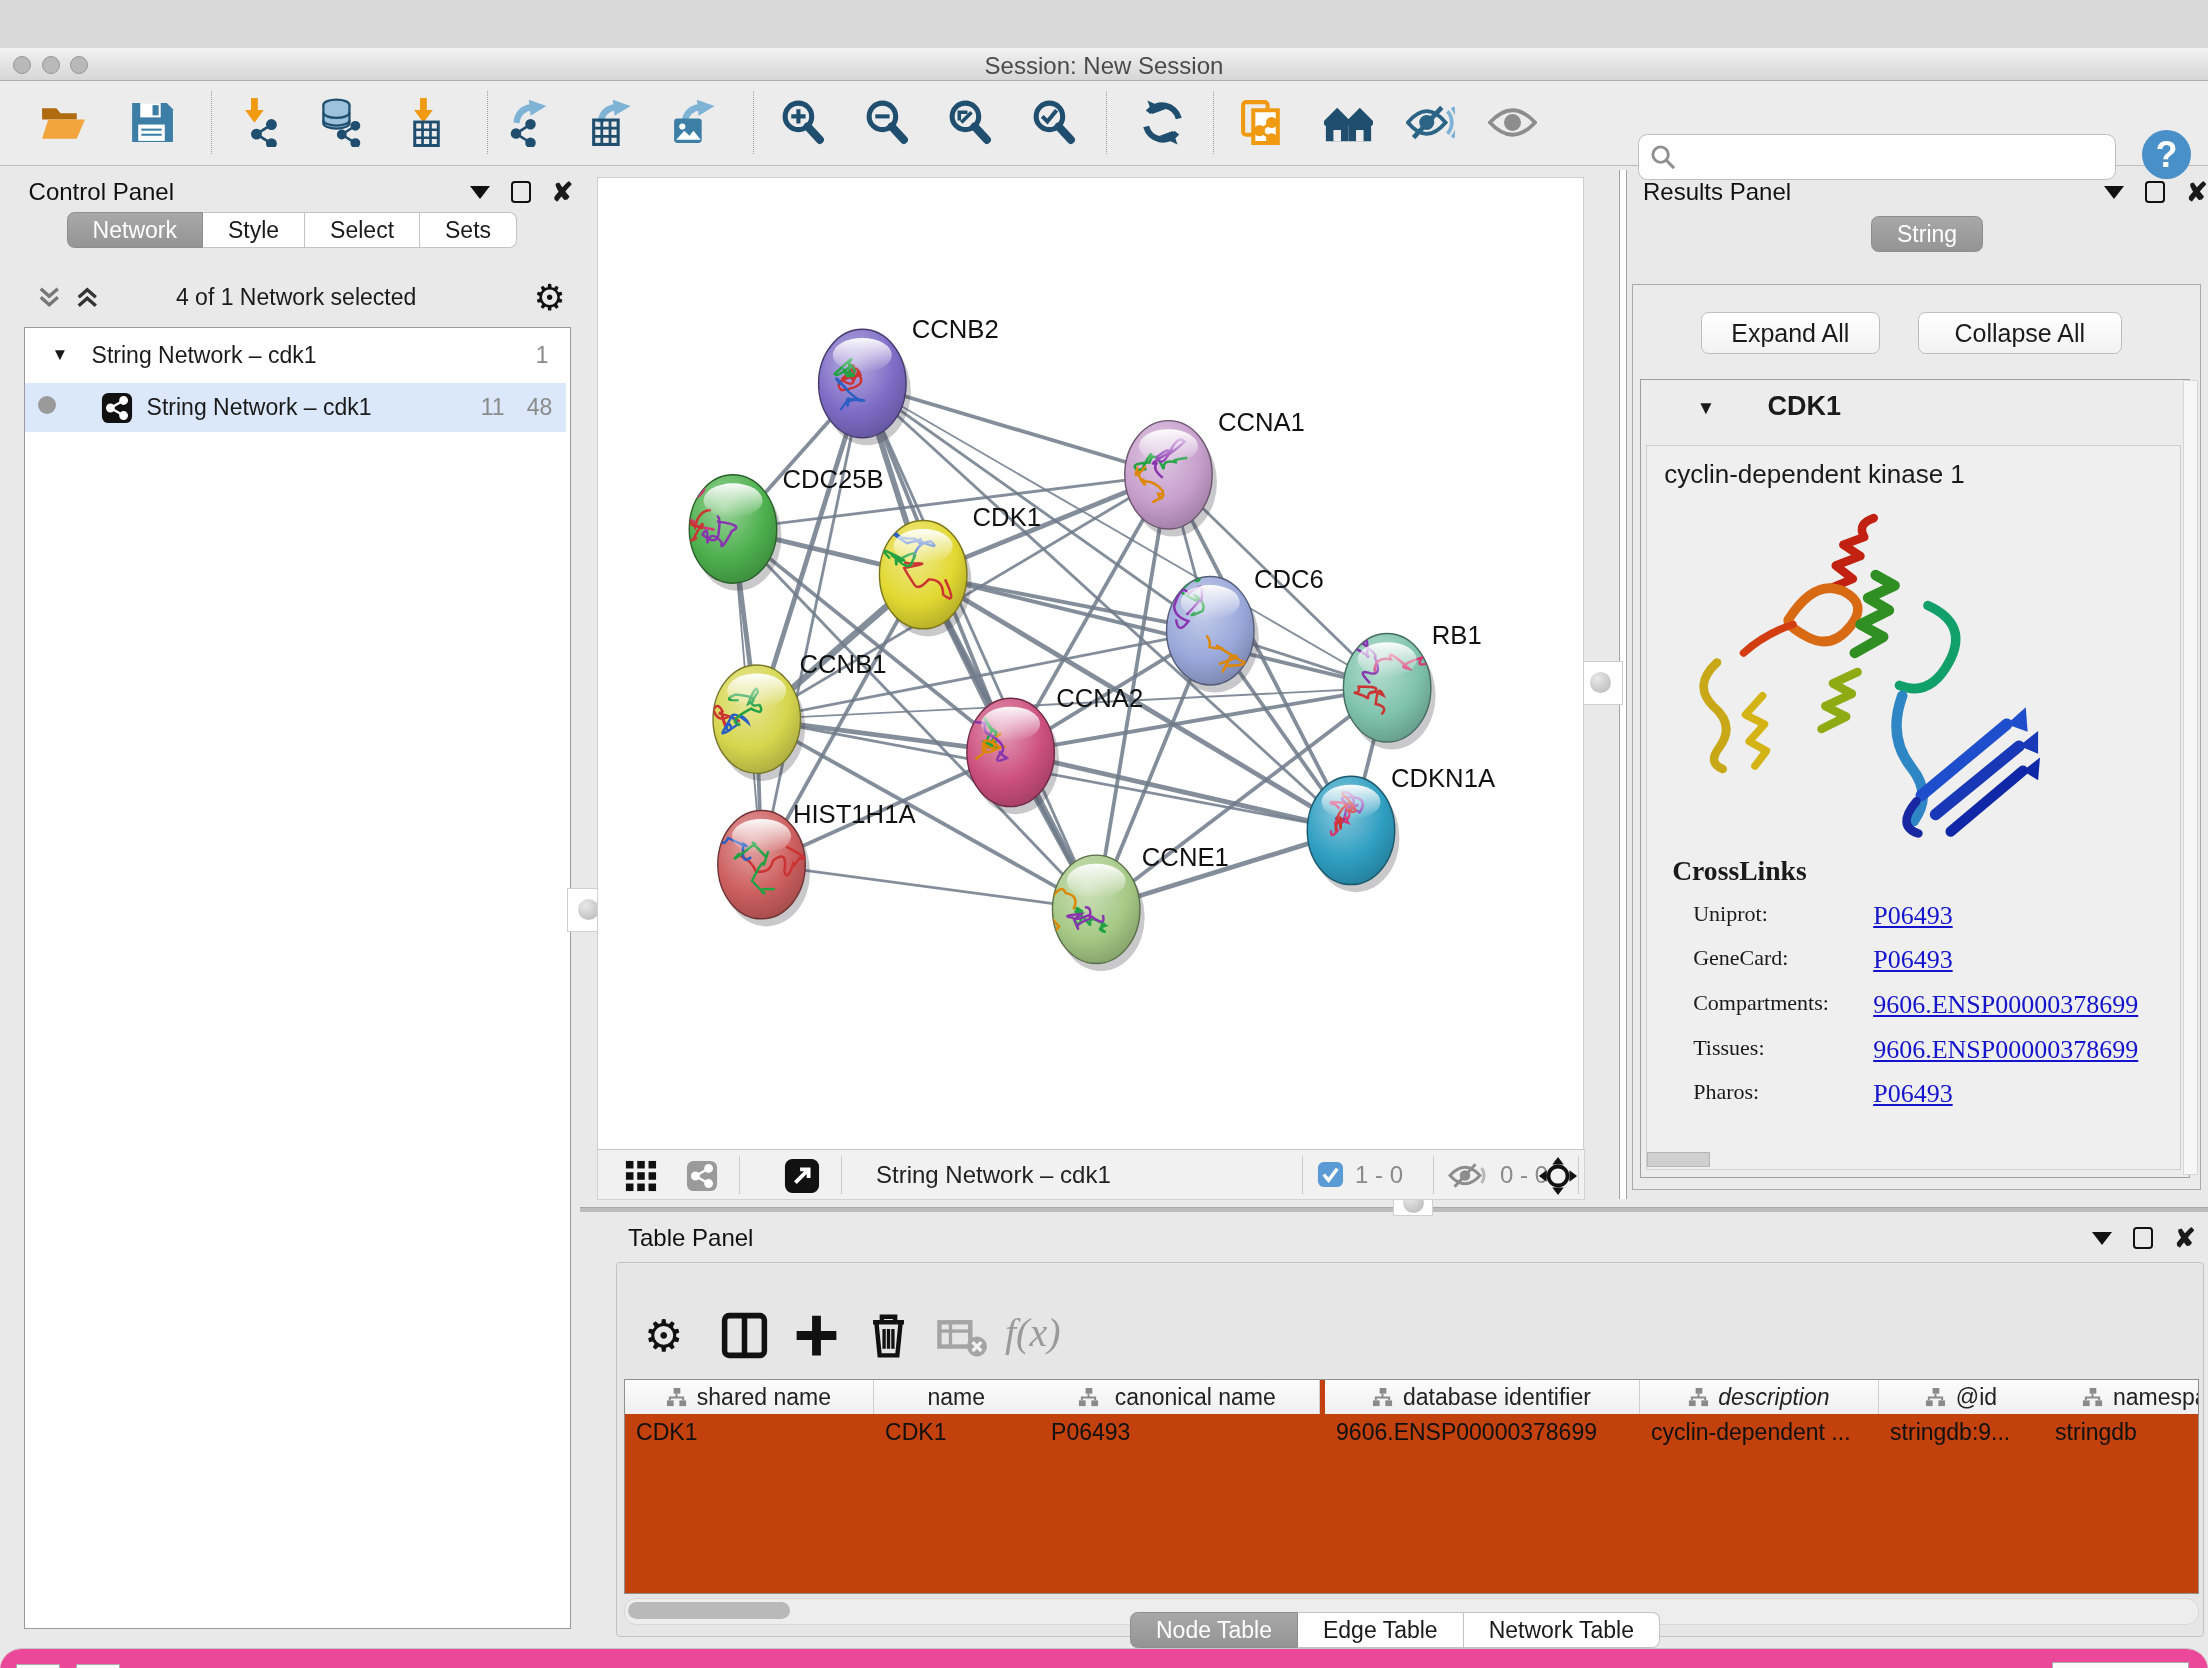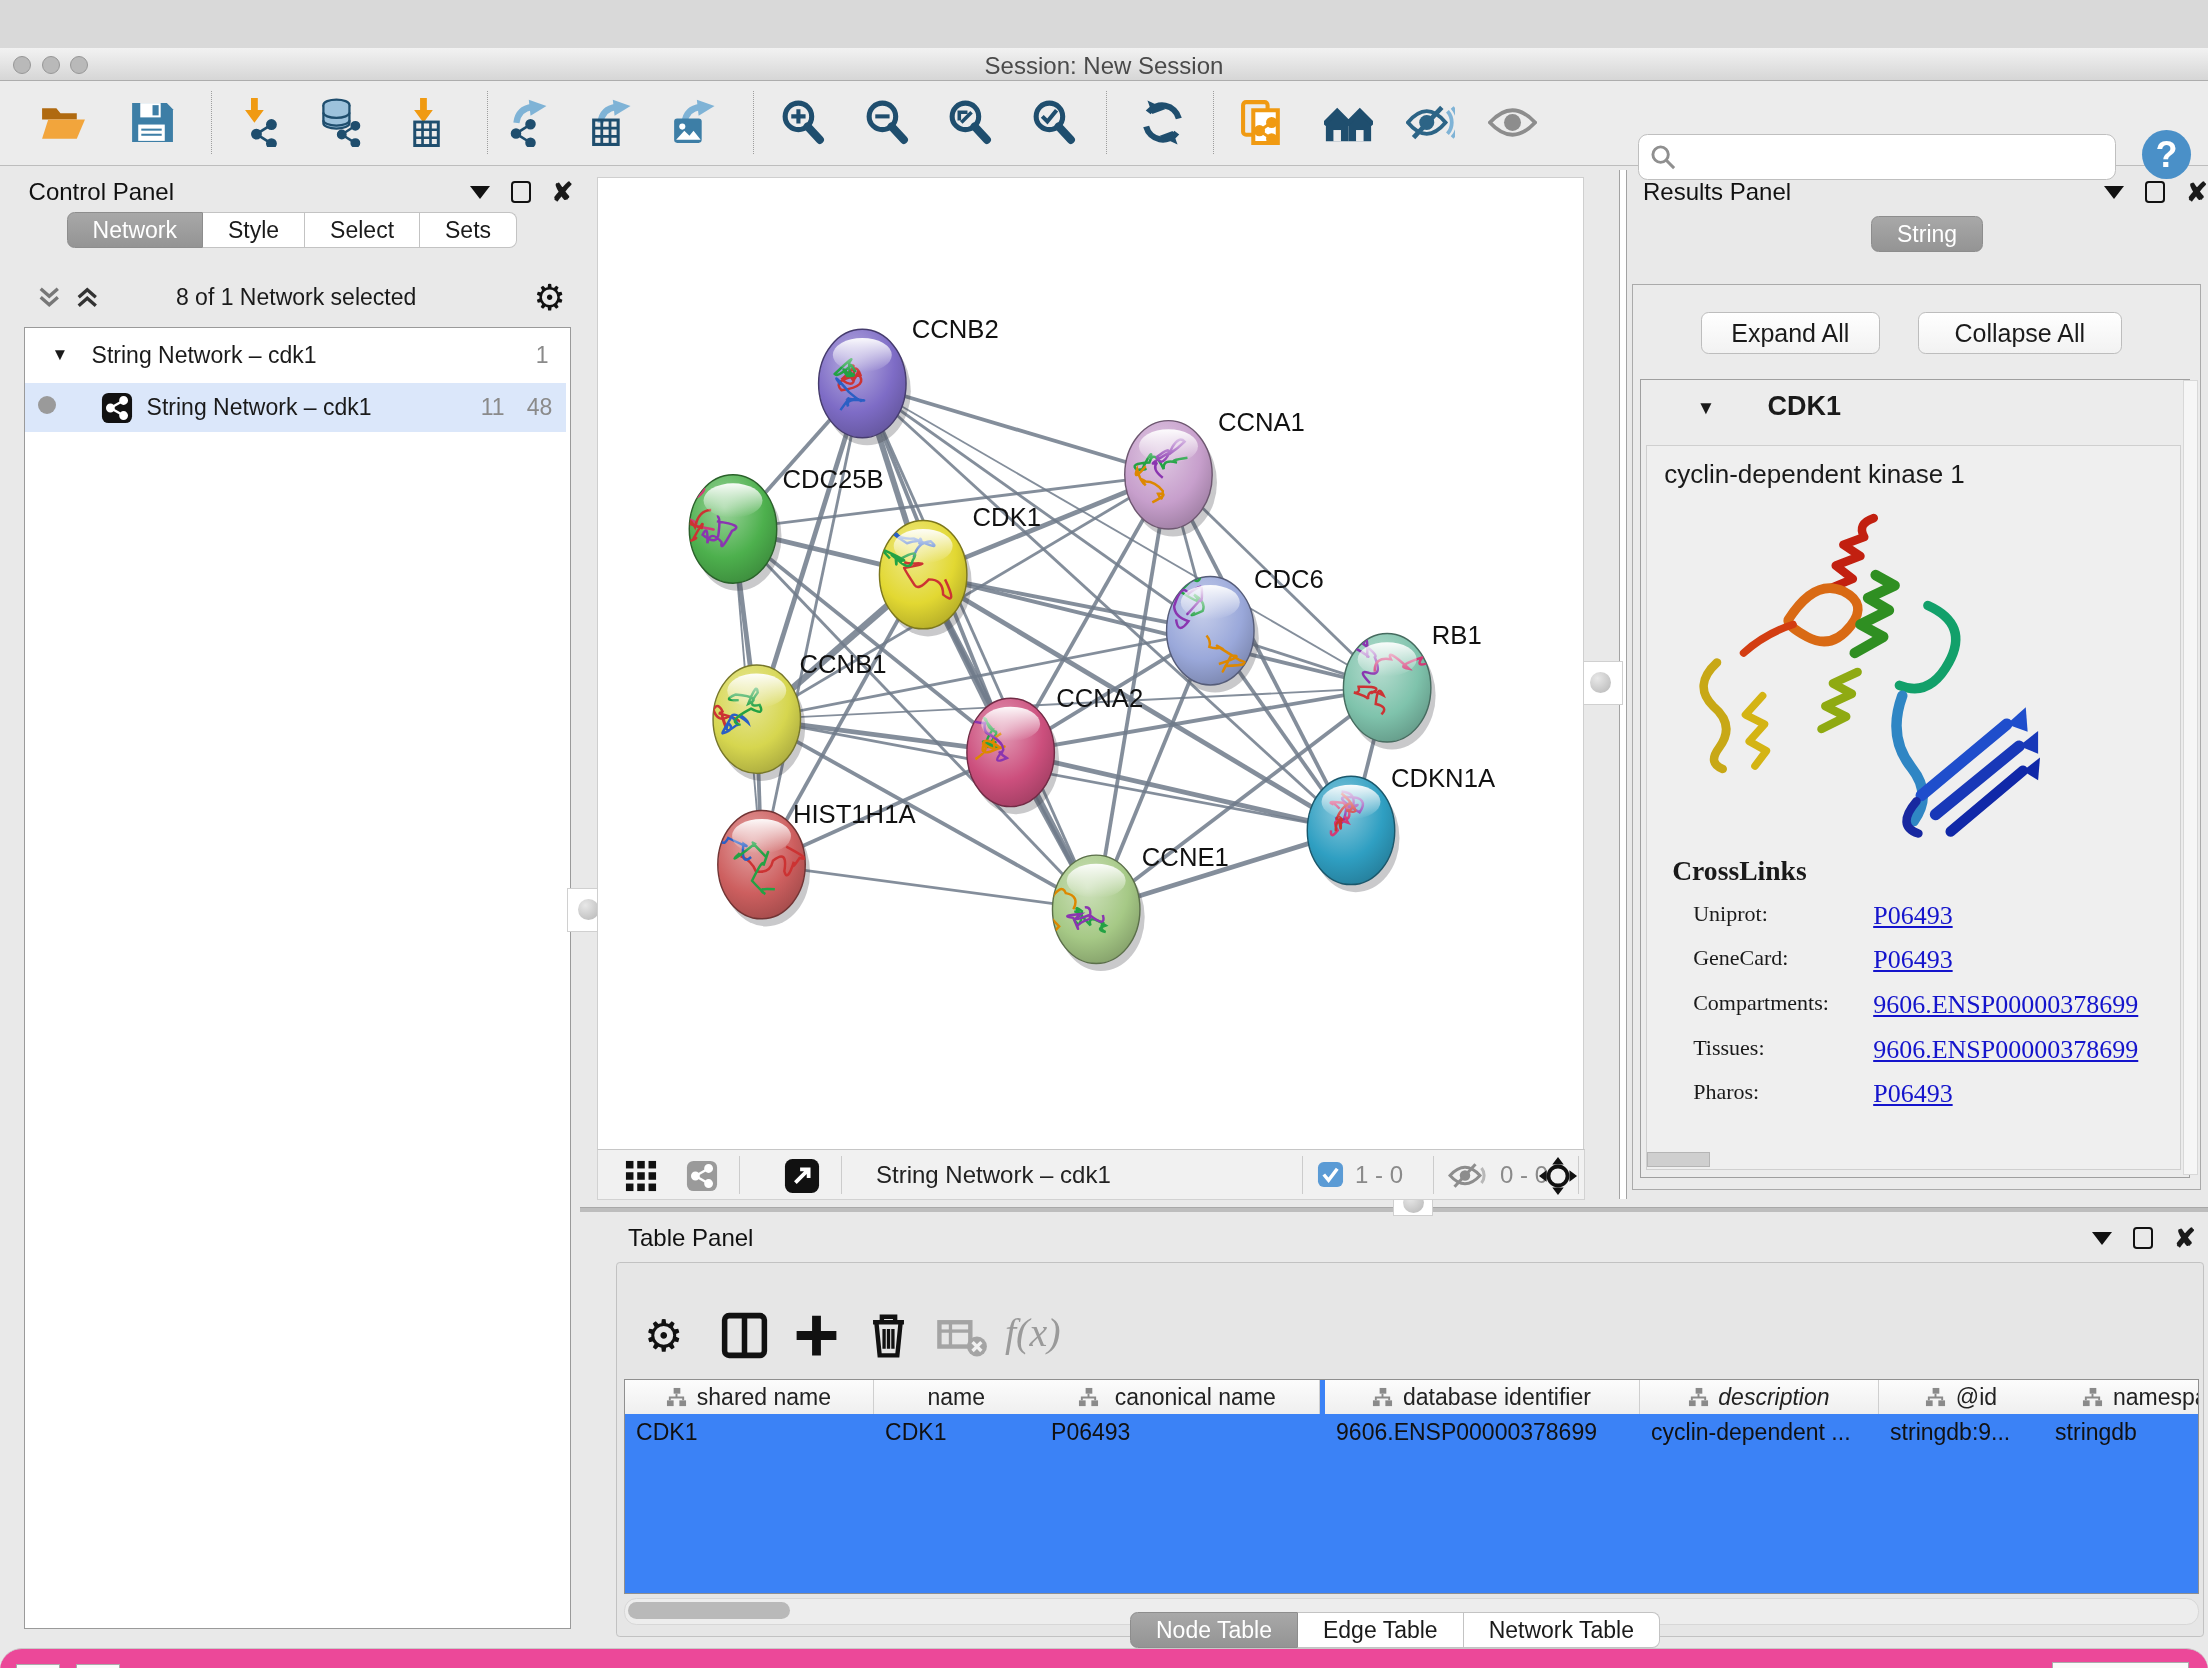--- a/index.html
+++ b/index.html
@@ -62,21 +62,21 @@
   #rp-section{position:absolute;left:7.6px;top:94px;width:548px;height:797px;border:1.9px solid #9f9f9f;background:#ececec;}
   #rp-inner{position:absolute;left:4.8px;top:65px;width:533px;height:723px;border:1px solid #cfcfcf;background:#efefef;overflow:hidden;}
   .serif{font-family:"Liberation Serif",serif;}
   .xl-row{position:absolute;left:46px;font-size:22px;}
   .xl-link{position:absolute;left:226px;font-size:26px;color:#1414cc;text-decoration:underline;}
   #rp-vscroll{position:absolute;right:1.9px;top:95px;width:13.3px;height:793px;background:#f6f6f6;border:1px solid #d8d8d8;}
   
   #table-panel{left:580px;top:1168px;width:1628px;height:430px;}
   #tp-box{position:absolute;left:36px;top:46px;width:1586px;height:373px;background:#e6e6e6;border:1px solid #c2c2c2;border-radius:3.8px;}
   .tpi{position:absolute;top:46px;width:53px;height:53px;}
-  #tp-table{position:absolute;left:6.7px;top:116px;width:1573px;height:213px;background:#3b82f6;border:1.9px solid #8f8f8f;overflow:hidden;}
+  #tp-table{position:absolute;left:6.7px;top:116px;width:1573px;height:213px;background:#c2410c;border:1.9px solid #8f8f8f;overflow:hidden;}
   .th-cell{position:absolute;top:0;height:34px;border-right:1px solid #cfcfcf;
       background:linear-gradient(#fcfcfc,#efefef);display:flex;align-items:center;justify-content:center;
       gap:9.5px;font-size:23px;color:#222;}
   .td-cell{position:absolute;top:36px;height:32px;font-size:23px;color:#111;padding-left:11.4px;
       white-space:nowrap;overflow:hidden;display:flex;align-items:center;}
   #tp-hscroll{position:absolute;left:6.7px;top:335px;width:1573px;height:25px;background:#ededed;border:1px solid #d7d7d7;border-radius:12.4px;}
   #tp-hthumb{position:absolute;left:3.8px;top:2.9px;width:162px;height:17px;border-radius:8.6px;background:#b9b9b9;}
   
   #statusbar{left:0;top:1600px;width:2208px;height:68px;background:#ec4899;border-top:1px solid #c9c9c9;border-radius:22px;}
   .sb-btn{position:absolute;top:15px;width:42px;height:40px;background:#fafafa;border:1.9px solid #ababab;}
@@ -263,21 +263,21 @@
         <div class="tab">Select</div>
         <div class="tab">Sets</div>
       </div>
     <div id="cp-subhdr">
       <svg class="abs" style="left:11.4px;top:9.5px" width="28.5" height="28.5" viewBox="0 0 30 30">
         <path d="M6 6 l9 8 9 -8 M6 15 l9 8 9 -8" fill="none" stroke="#777" stroke-width="3.5"></path>
       </svg>
       <svg class="abs" style="left:49px;top:9.5px" width="28.5" height="28.5" viewBox="0 0 30 30">
         <path d="M6 24 l9 -8 9 8 M6 15 l9 -8 9 8" fill="none" stroke="#333" stroke-width="3.5"></path>
       </svg>
-      <div class="abs" style="left:0;top:11.4px;width:545px;text-align:center;font-size:23px">8 of 1 Network selected</div>
+      <div class="abs" style="left:0;top:11.4px;width:545px;text-align:center;font-size:23px">4 of 1 Network selected</div>
       <div class="abs" style="left:510px;top:3.8px;font-size:36px;color:#111">⚙</div>
     </div>
     <div id="cp-tree-box">
       <div class="tree-row" style="top:5.7px">
         <span class="abs" style="left:27px;top:11.4px;font-size:17px">▼</span>
         <span class="abs" style="left:67px;top:8.6px">String Network – cdk1</span>
         <span class="cnt" style="right:17px;top:8.6px">1</span>
       </div>
       <div class="tree-row" style="top:55px;background:#dbe7fa">
         <span class="abs" style="left:13.3px;top:13.3px;width:18px;height:18px;border-radius:50%;background:#9a9a9a"></span>

